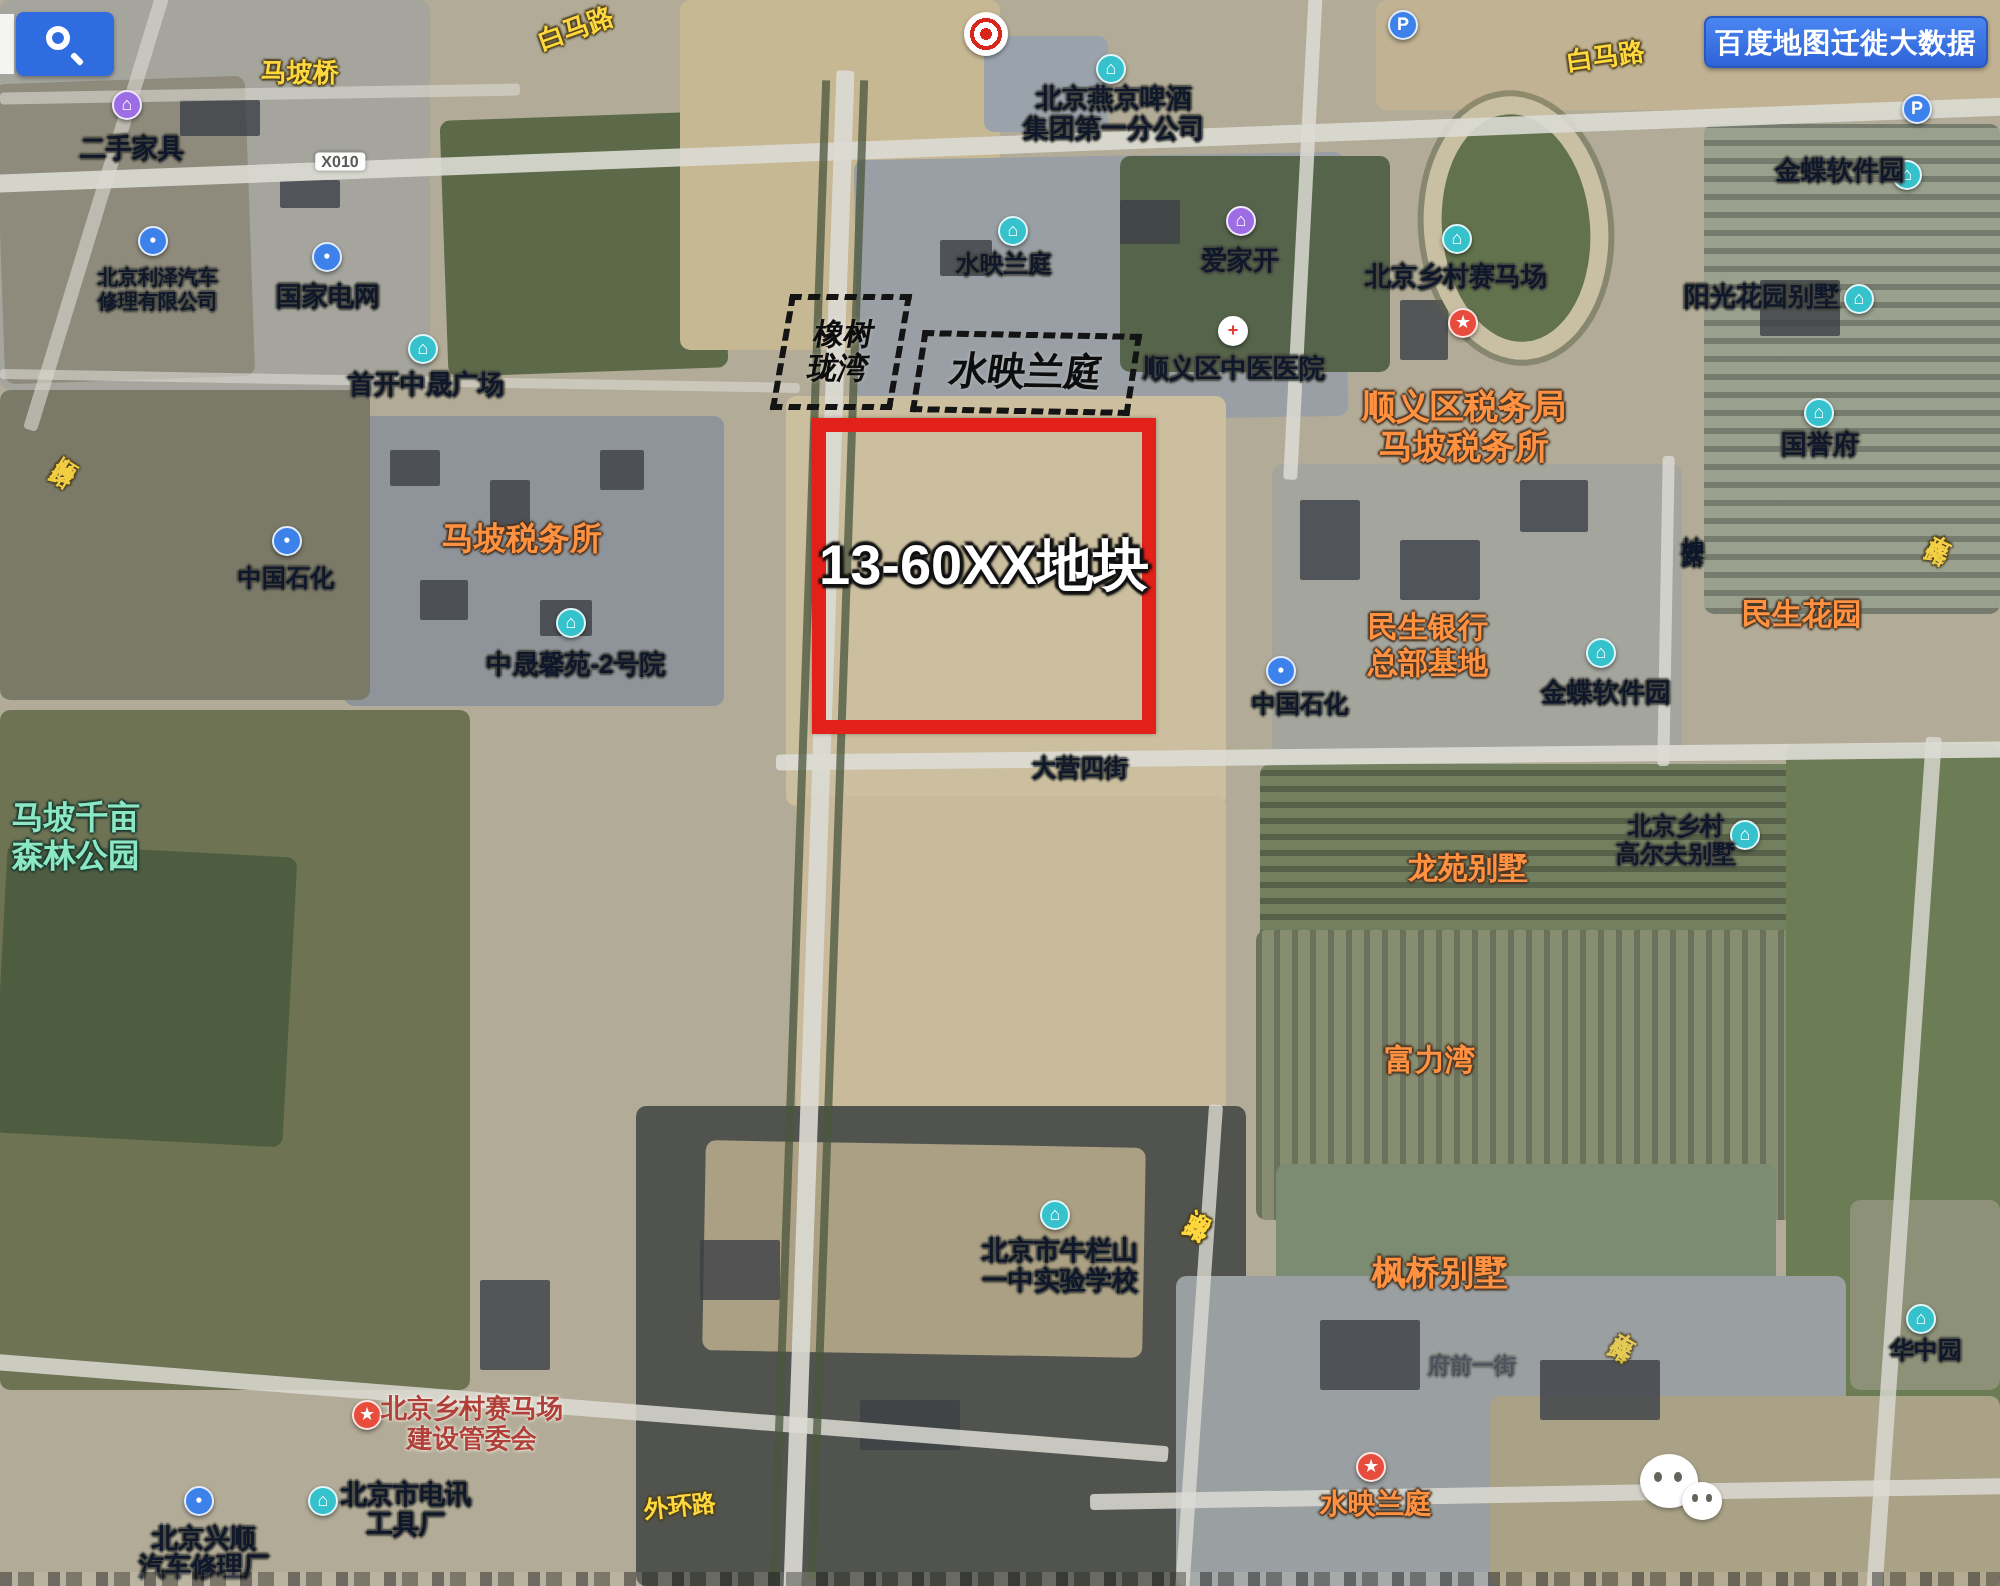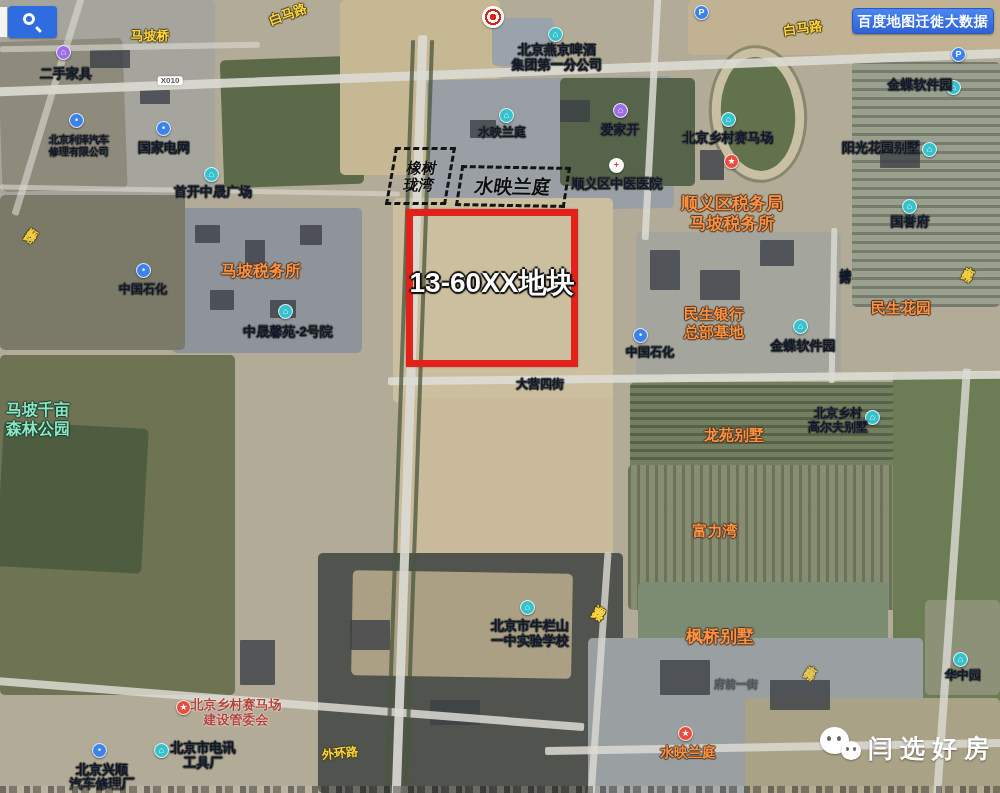--- a/index.html
+++ b/index.html
@@ -308,17 +308,16 @@
 
   <div id="wechat-badge">
     <span class="bub big">
       <span class="eye" style="left:7px;top:9px;width:4px;height:5px;"></span>
       <span class="eye" style="left:17px;top:9px;width:4px;height:5px;"></span>
     </span>
     <span class="bub small">
       <span class="eye" style="left:5px;top:6px;width:3px;height:4px;"></span>
       <span class="eye" style="left:12px;top:6px;width:3px;height:4px;"></span>
     </span>
-    <span id="wechat-name">闫选好房</span>
   </div>
 
   <div id="bottom-strip"></div>
 </div>
 
 </body></html>

